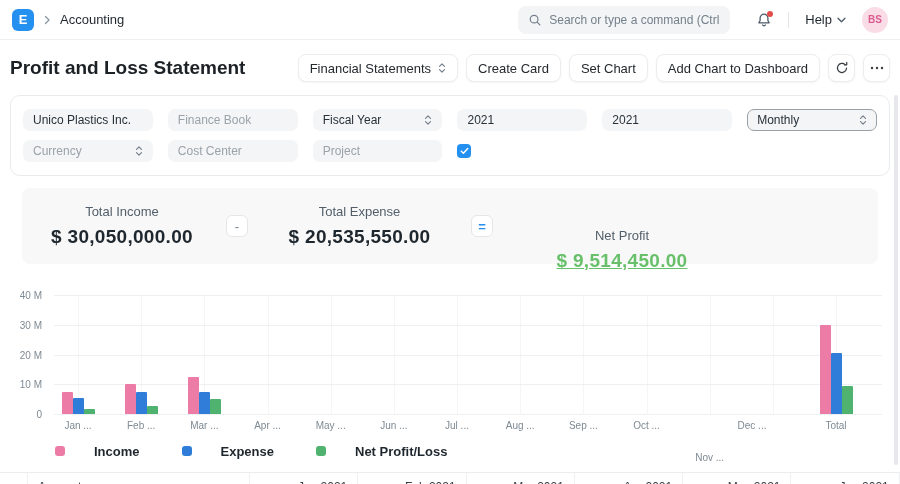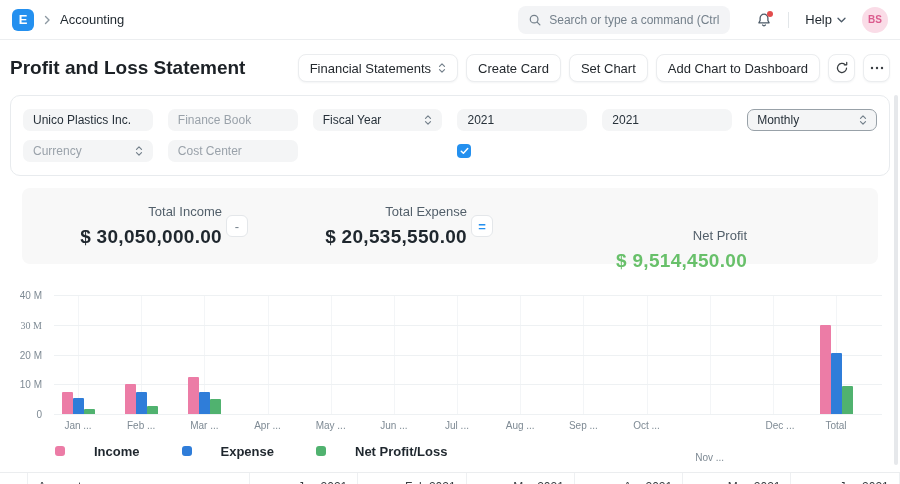--- a/index.html
+++ b/index.html
@@ -40,29 +40,29 @@
   .f-select { cursor:pointer; }
   .f-select .sel-text { flex:1; overflow:hidden; white-space:nowrap; }
   .f-select .sel-text.placeholder { color:#9aa2aa; }
   .f-select.emphasized { border:1px solid #98a1a8; }
   .caret { flex:0 0 auto; }
   .chk-row { display:flex; align-items:center; gap:7px; grid-column:4 / 7; cursor:pointer; }
   .chk-box { width:14px; height:14px; border-radius:4px; background:#2490ef; display:flex; align-items:center; justify-content:center; }
   .chk-label { font-size:12px; color:#1f272e; }
   
   .summary { margin:12px 22px 0 22px; height:76px; background:#f8f8f8; border-radius:8px; display:flex; align-items:center; }
-  .stat { text-align:right; }
+  .stat { text-align:center; }
   .stat-income { width:200px; }  .stat-expense { width:215px; }  .stat-profit { width:250px;margin-top:48px; }
   .op-cell { width:30px; display:flex; justify-content:center; }
   .op-box { width:22px; height:22px; background:#fff; border:1px solid #e4e7ea; border-radius:6px; font-size:13px; color:#74808b;
             display:flex; align-items:center; justify-content:center; }
   .op-box.eq { color:#2490ef; font-weight:bold; }
   .stat-label { font-size:13px; color:#525f6a; margin-bottom:7px; }
   .stat-value { font-size:19px; font-weight:bold; color:#1f272e; letter-spacing:.3px; }
-  .stat-value.green { color:#68c06a; }
+  .stat-value.green { color:#68c06a;text-decoration:underline; }
   
   .chart-wrap { position:relative; height:150px; margin:22px 10px 0 10px; }
   .h-grid { position:absolute; left:44px; right:8px; height:1px; background:#eef1f3; }
   .v-grid { position:absolute; width:1px; background:#f3f5f7; }
   .y-tick { position:absolute; left:0; width:32px; text-align:right; font-size:10px; color:#7e8a94; transform:translateY(-50%); }
   .x-tick { position:absolute; width:56px; text-align:center; font-size:10px; color:#7e8a94; top:134px; }
   .bar { position:absolute; width:11px; border-radius:1px 1px 0 0; }
   
   .legend { display:flex; gap:42px; margin:6px 0 0 55px; align-items:center; height:18px; }
   .legend-item { display:flex; align-items:center; gap:8px; }
@@ -178,20 +178,21 @@
         </svg>
       </div>
       <div class="f-select">
         <span class="sel-text placeholder">Currency</span>
         <svg class="caret" width="8" height="12" viewBox="0 0 8 12">
           <path d="M1.5 4.3L4 1.8L6.5 4.3" fill="none" stroke="#74808b" stroke-width="1.2" stroke-linecap="round" stroke-linejoin="round"></path>
           <path d="M1.5 7.7L4 10.2L6.5 7.7" fill="none" stroke="#74808b" stroke-width="1.2" stroke-linecap="round" stroke-linejoin="round"></path>
         </svg>
       </div>
       <input class="f-input" placeholder="Cost Center" style="">
+      <input class="f-input" placeholder="Project" style="">
       <div class="chk-row">
         <span class="chk-box">
           <svg width="9" height="8" viewBox="0 0 9 8">
             <path d="M1.3 4.2L3.4 6.2L7.7 1.6" fill="none" stroke="#fff" stroke-width="1.5" stroke-linecap="round" stroke-linejoin="round"></path>
           </svg>
         </span>
       </div>
     </div>
 </div>
 
@@ -226,21 +227,21 @@
     <div class="v-grid" style="left: 447px; top: 9px; height: 119px;"></div>
     <div class="v-grid" style="left: 510.2px; top: 9px; height: 119px;"></div>
     <div class="v-grid" style="left: 573.4px; top: 9px; height: 119px;"></div>
     <div class="v-grid" style="left: 636.5px; top: 9px; height: 119px;"></div>
     <div class="v-grid" style="left: 699.7px; top: 9px; height: 119px;"></div>
     <div class="v-grid" style="left: 762.9px; top: 9px; height: 119px;"></div>
     <div class="v-grid" style="left: 826px; top: 9px; height: 119px;"></div>
     <div class="h-grid" style="top: 9px;"></div>
     <div class="y-tick" style="top: 9px;">40 M</div>
     <div class="h-grid" style="top: 38.8px;"></div>
-    <div class="y-tick" style="top: 38.8px; font-family: Liberation Serif, serif;">30 M</div>
+    <div class="y-tick" style="top: 38.8px;">30 M</div>
     <div class="h-grid" style="top: 68.5px;"></div>
     <div class="y-tick" style="top: 68.5px;">20 M</div>
     <div class="h-grid" style="top: 98.3px;"></div>
     <div class="y-tick" style="top: 98.3px;">10 M</div>
     <div class="h-grid" style="top: 128px;"></div>
     <div class="y-tick" style="top: 128px;">0</div>
     <div class="bar" style="left: 51.5px; top: 106.3px; height: 21.7px; background: rgb(236, 124, 166);"></div>
     <div class="bar" style="left: 62.5px; top: 111.6px; height: 16.4px; background: rgb(47, 125, 217);"></div>
     <div class="bar" style="left: 73.5px; top: 122.6px; height: 5.4px; background: rgb(80, 178, 111);"></div>
     <div class="x-tick" style="left: 40px;">Jan ...</div>
@@ -253,21 +254,21 @@
     <div class="bar" style="left: 199.8px; top: 113.1px; height: 14.9px; background: rgb(80, 178, 111);"></div>
     <div class="x-tick" style="left: 166.3px;">Mar ...</div>
     <div class="x-tick" style="left: 229.5px;">Apr ...</div>
     <div class="x-tick" style="left: 292.7px;">May ...</div>
     <div class="x-tick" style="left: 355.9px;">Jun ...</div>
     <div class="x-tick" style="left: 419px;">Jul ...</div>
     <div class="x-tick" style="left: 482.2px;">Aug ...</div>
     <div class="x-tick" style="left: 545.4px;">Sep ...</div>
     <div class="x-tick" style="left: 608.5px;">Oct ...</div>
     <div class="x-tick" style="left: 671.7px; margin-top: 32px;">Nov ...</div>
-    <div class="x-tick" style="left: 742px;">Dec ...</div>
+    <div class="x-tick" style="left: 714px;">Dec ...</div>
     <div class="bar" style="left: 809.5px; top: 38.6px; height: 89.4px; background: rgb(236, 124, 166);"></div>
     <div class="bar" style="left: 820.5px; top: 66.9px; height: 61.1px; background: rgb(47, 125, 217);"></div>
     <div class="bar" style="left: 831.5px; top: 99.7px; height: 28.3px; background: rgb(80, 178, 111);"></div>
     <div class="x-tick" style="left: 798px;">Total</div>
   </div>
 
 <div class="legend" id="legend">
     <div class="legend-item">
       <span class="legend-dot" style="background:#EC7CA6"></span>
       <span class="legend-label">Income</span>

